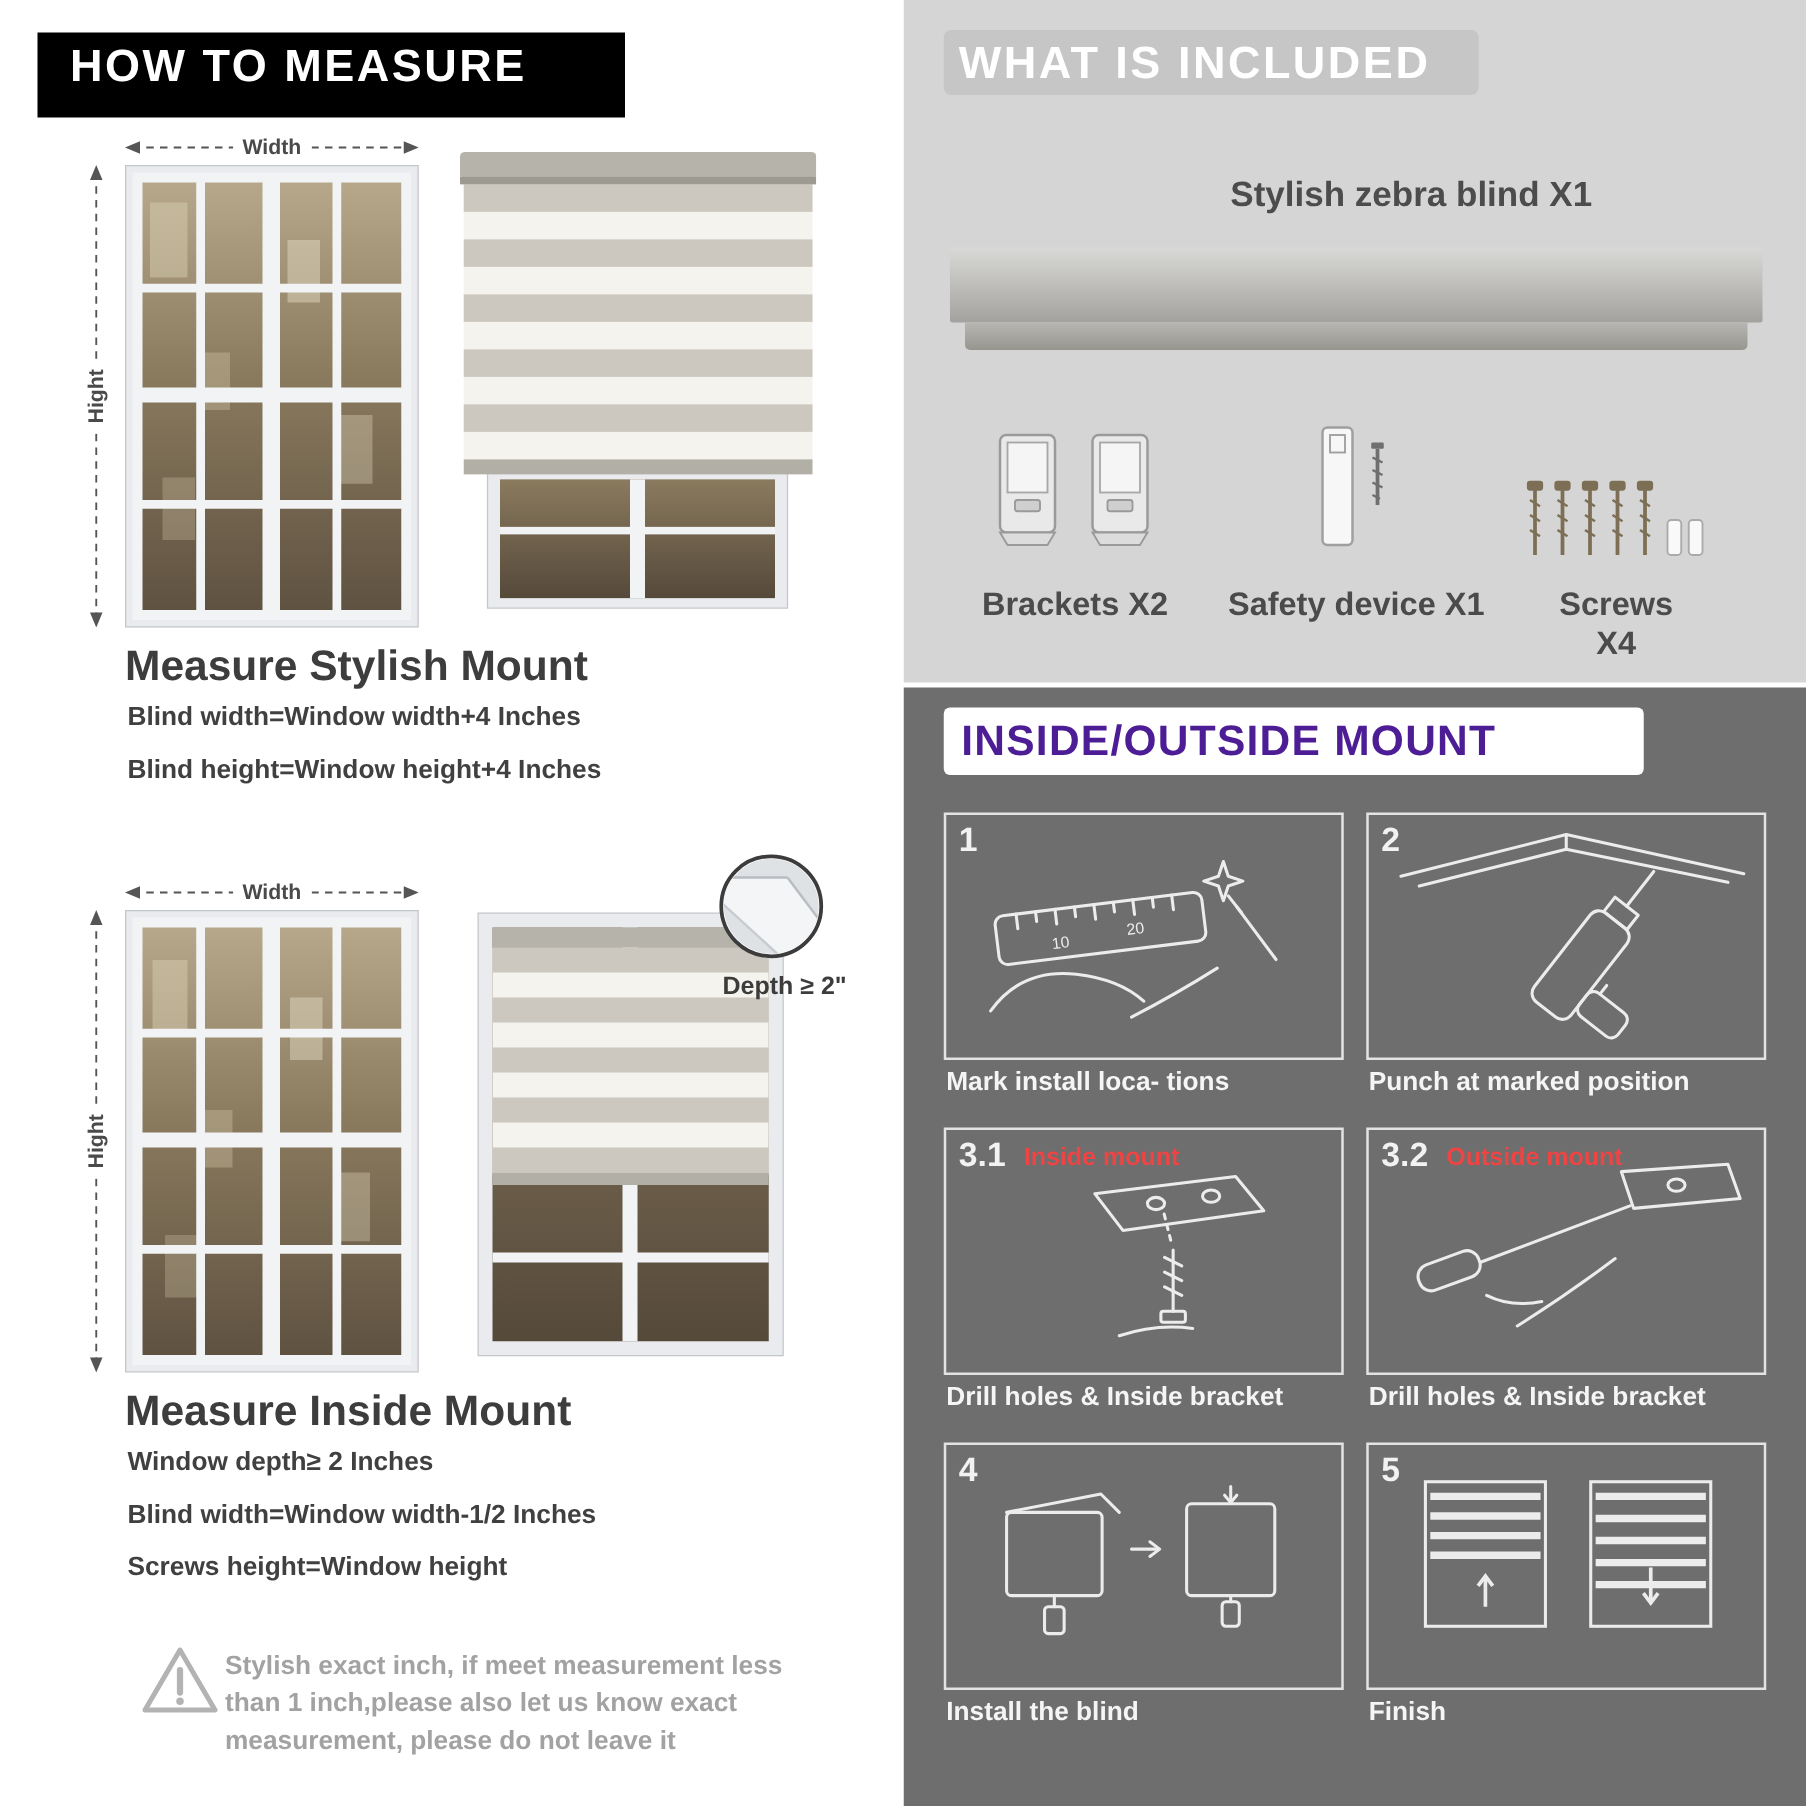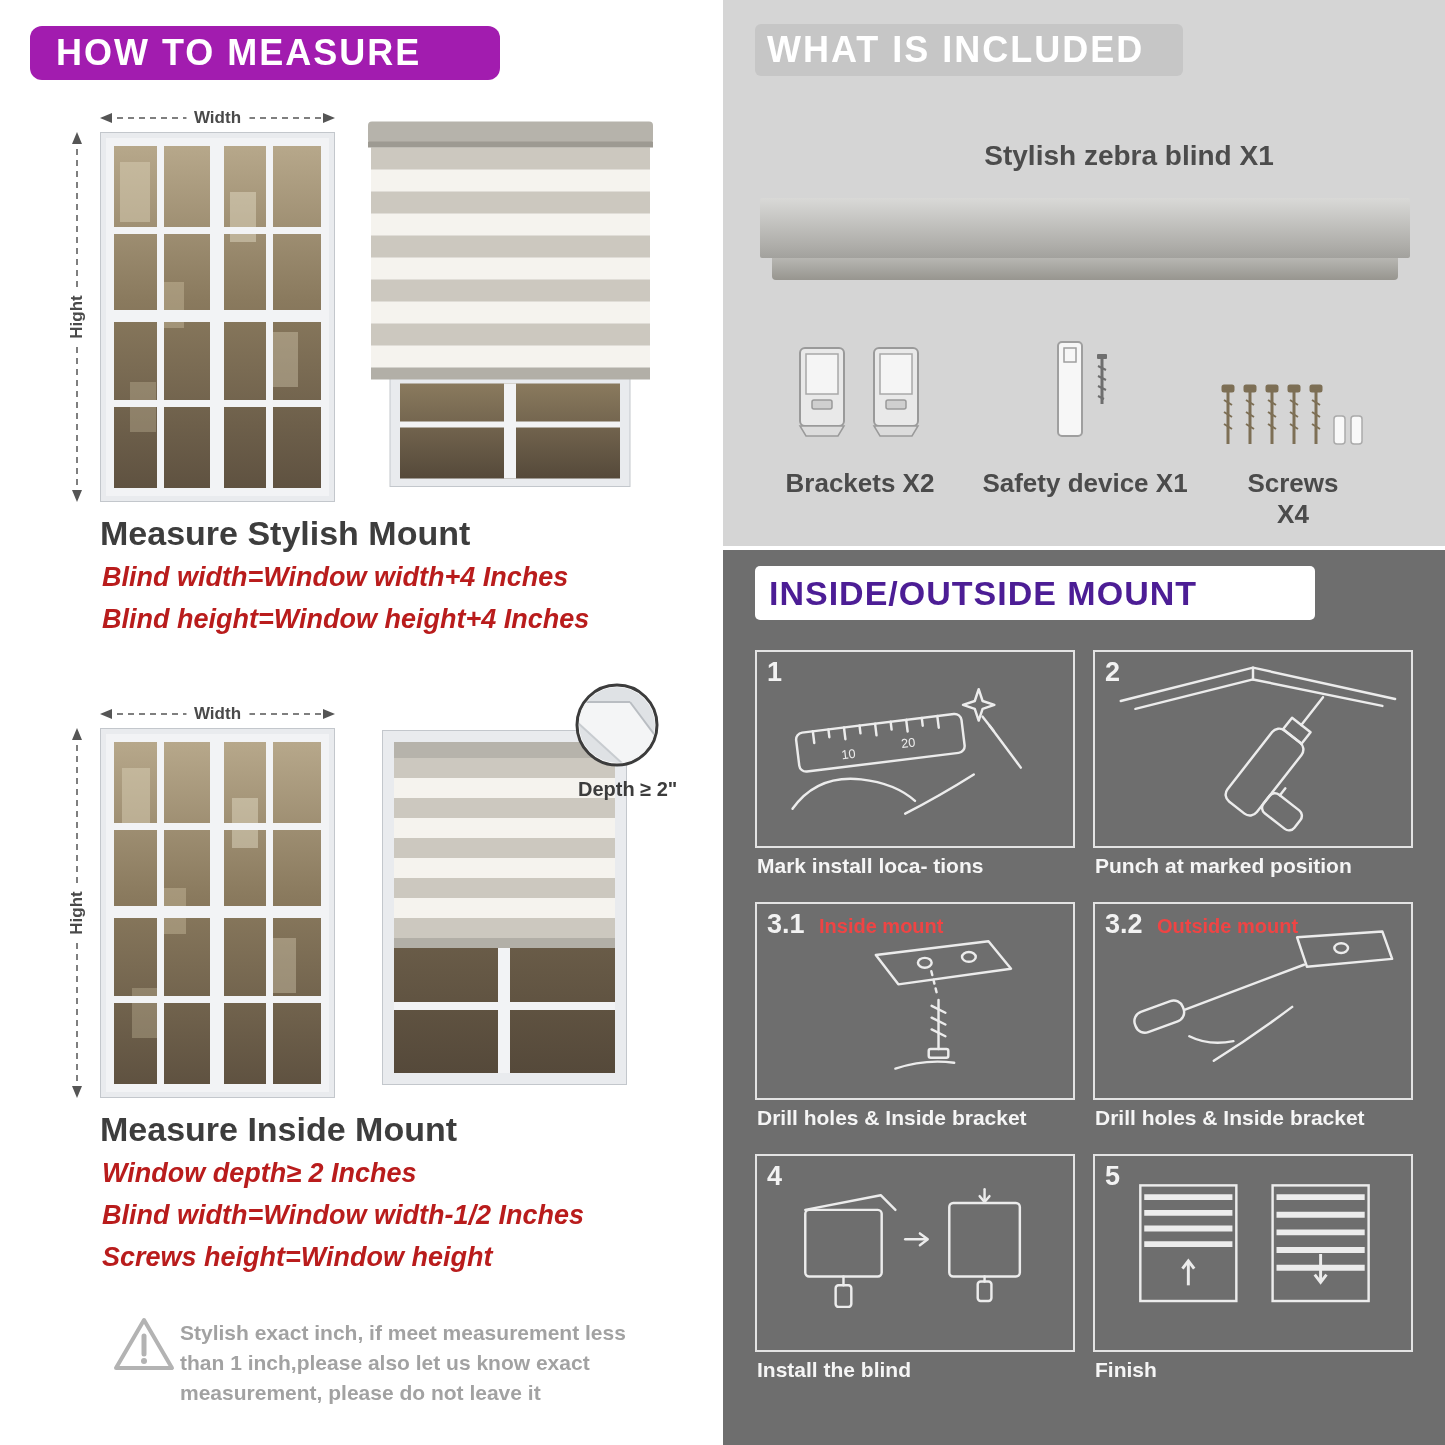--- a/index.html
+++ b/index.html
@@ -1,30 +1,30 @@
 <!DOCTYPE html>
 <html><head>
 <meta charset="utf-8">
 <style>
   html,body{margin:0;padding:0;background:#fff;}
   #page{position:relative;width:1445px;height:1445px;background:#ffffff;overflow:hidden;
         font-family:"Liberation Sans","DejaVu Sans",sans-serif;}
   .abs{position:absolute;}
   
   .hdr{font-weight:bold;color:#ffffff;letter-spacing:2px;}
-  .hdr-left{left:30px;top:26px;width:470px;height:54px;line-height:54px;font-size:36px;
-            background:#a21caf;border-radius:12px;padding-left:26px;box-sizing:border-box;}
+  .hdr-left{left:30px;top:26px;width:470px;height:68px;line-height:54px;font-size:36px;
+            background:#000000;border-radius:0;padding-left:26px;box-sizing:border-box;}
   .hdr-right{left:755px;top:24px;width:428px;height:52px;line-height:52px;font-size:36px;
              background:#c6c6c6;border-radius:6px;padding-left:12px;box-sizing:border-box;}
   .hdr-dark{left:755px;top:566px;width:560px;height:54px;line-height:54px;font-size:34px;
             background:#ffffff;color:#4c1d95;border-radius:5px;padding-left:14px;
             box-sizing:border-box;letter-spacing:1px;font-weight:bold;}
   
   .sec-title{font-size:34px;font-weight:bold;color:#3d3d3d;}
-  .formula{font-size:27px;font-weight:bold;color:#b91c1c;font-style:italic;}
+  .formula{font-size:21px;font-weight:bold;color:#404040;}
   .arrow-label{position:absolute;left:50%;top:50%;transform:translate(-50%,-50%);
                background:#ffffff;padding:0 8px;font-size:17px;font-weight:bold;color:#4a4a4a;white-space:nowrap;}
   .arrow-label.vert{transform:translate(-50%,-50%) rotate(-90deg);}
   .depth-label{font-size:20px;font-weight:bold;color:#3c3c3c;}
   .warn-text{font-size:21px;font-weight:bold;color:#a2a2a2;line-height:30px;}
   
   .right-top-bg{left:723px;top:0;width:722px;height:546px;background:#d5d5d5;}
   .product-label{left:723px;top:140px;width:812px;text-align:center;font-size:28px;
                  font-weight:bold;color:#4c4c4c;}
   .rail-main{left:760px;top:198px;width:650px;height:60px;

